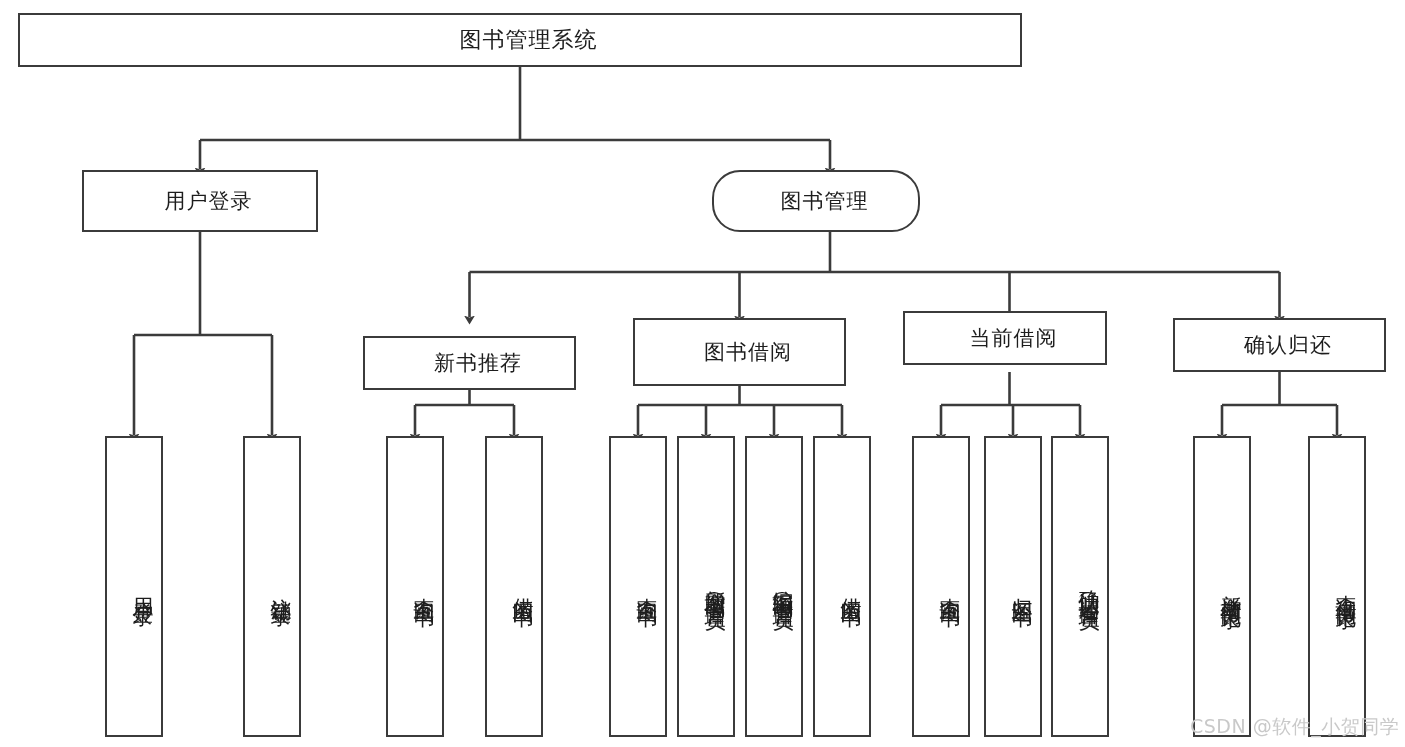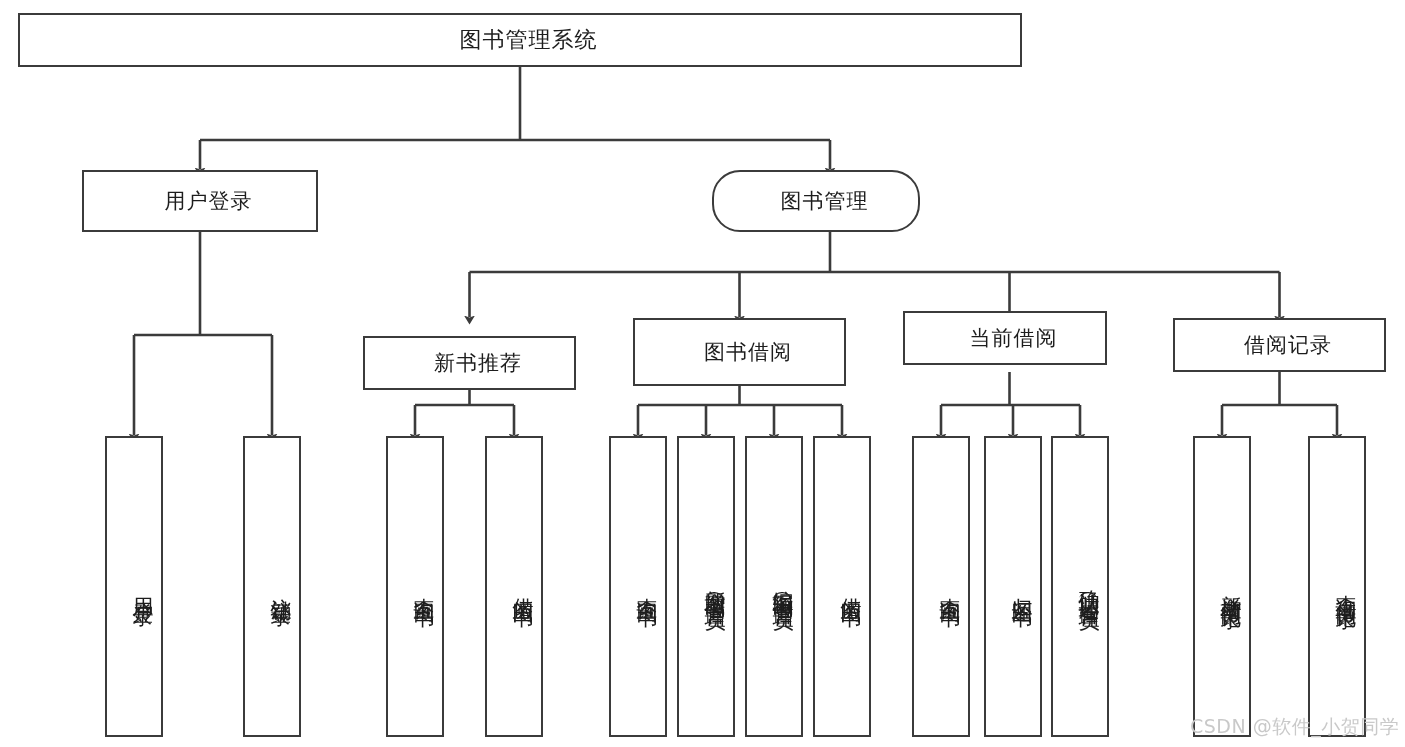--- a/index.html
+++ b/index.html
@@ -105,21 +105,21 @@
       <div class="node h" style="left: 363px; top: 336px; width: 213px; height: 54px;">
         <span class="lbl">新书推荐</span>
       </div>
       <div class="node h" style="left: 633px; top: 318px; width: 213px; height: 68px;">
         <span class="lbl">图书借阅</span>
       </div>
       <div class="node h" style="left: 903px; top: 311px; width: 204px; height: 54px;">
         <span class="lbl">当前借阅</span>
       </div>
       <div class="node h" style="left: 1173px; top: 318px; width: 213px; height: 54px;">
-        <span class="lbl">借阅记录</span>
+        <span class="lbl">确认归还</span>
       </div>
       <div class="node v" style="left: 105px; top: 436px; width: 58px; height: 301px;">
         <span class="lbl">用户登录</span>
       </div>
       <div class="node v" style="left: 243px; top: 436px; width: 58px; height: 301px;">
         <span class="lbl">注销登录</span>
       </div>
       <div class="node v" style="left: 386px; top: 436px; width: 58px; height: 301px;">
         <span class="lbl">查询图书</span>
       </div>

